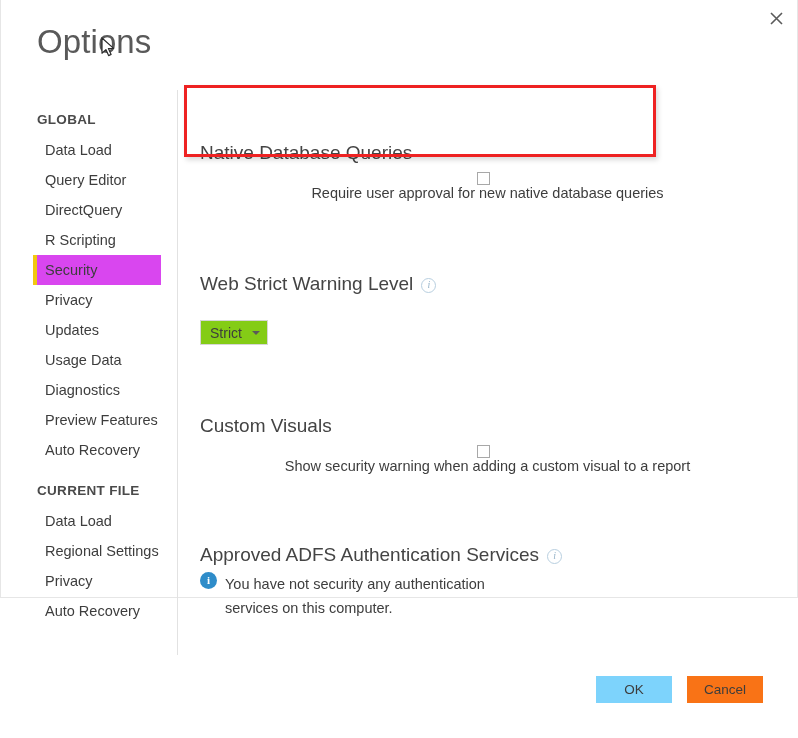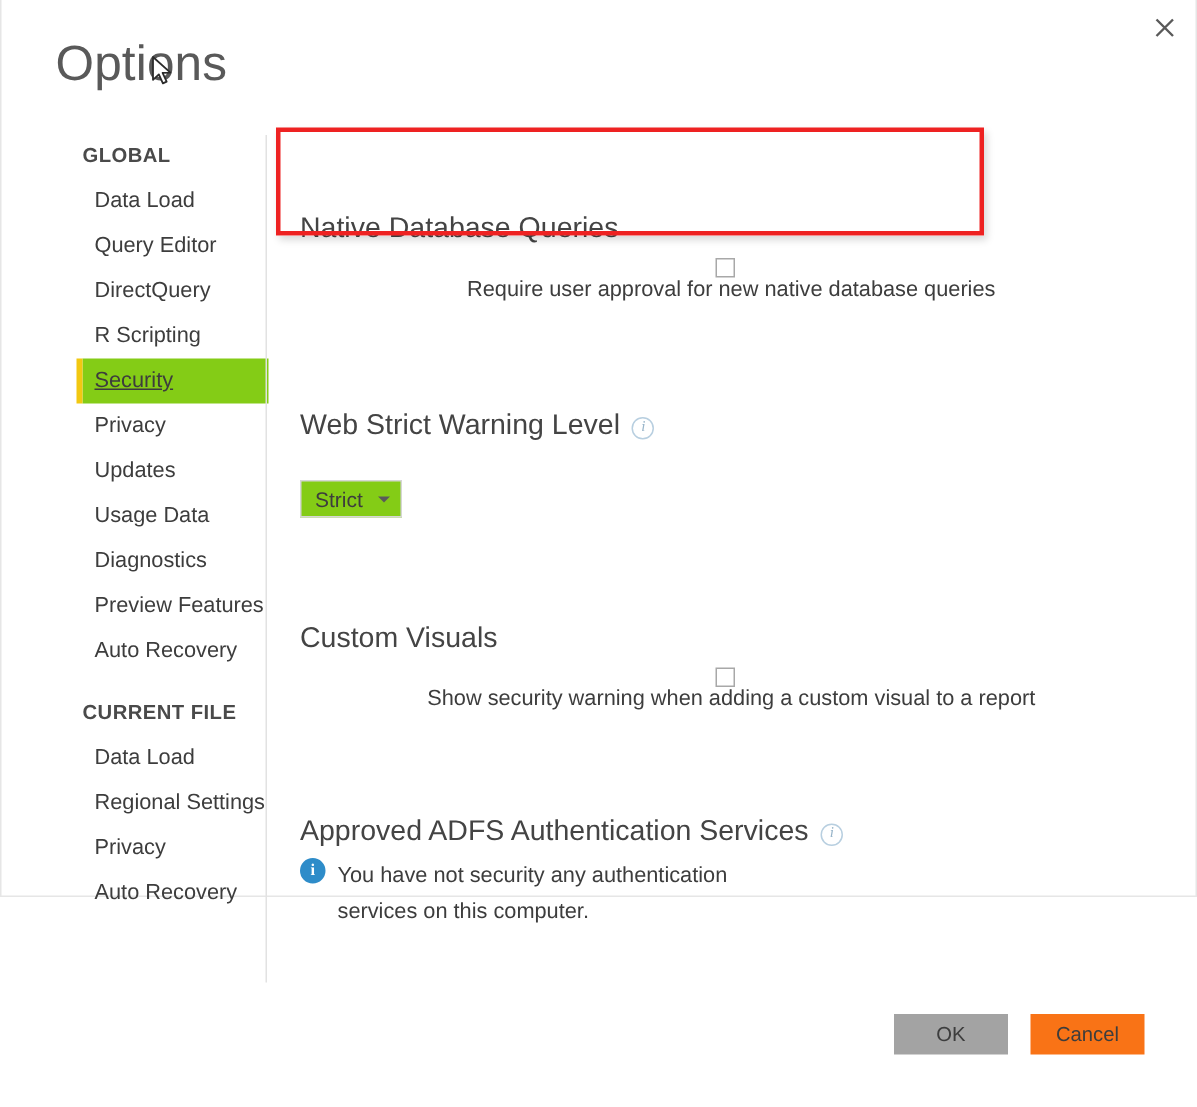--- a/index.html
+++ b/index.html
@@ -53,24 +53,23 @@
     color: #595959;
     letter-spacing: 0.1px;
     line-height: 40px;
     white-space: nowrap;
   }
 
   
   #sidebar {
     position: absolute;
     left: 0;
-    top: 96px;
+    top: 112px;
     width: 176px;
     height: 560px;
-    padding-left: 18px;
   }
   .nav-group-title {
     font-size: 13.5px;
     font-weight: bold;
     color: #4a4a4a;
     letter-spacing: 0.3px;
     padding-left: 36px;
     margin-bottom: 8px;
     white-space: nowrap;
   }
@@ -81,22 +80,21 @@
     margin-left: 36px;
     margin-right: 16px;
     padding-left: 8px;
     font-size: 14.5px;
     color: #3d3d3d;
     white-space: nowrap;
     cursor: pointer;
     box-sizing: border-box;
   }
   .nav-item.selected {
-    background: #84cc16;
-    text-decoration: underline;
+    background: #d946ef;
   }
   .nav-item.selected::before {
     content: "";
     position: absolute;
     left: -4px;
     top: 0;
     bottom: 0;
     width: 4px;
     background: #f2c811;
   }
@@ -264,21 +262,21 @@
     align-items: center;
     justify-content: center;
     font-size: 13.5px;
     color: #3d3d3d;
     cursor: pointer;
     box-sizing: border-box;
     border: none;
   }
   #ok-button {
     left: 595px;
-    background: #a3a3a3;
+    background: #7dd3fc;
   }
   #cancel-button {
     left: 686px;
     background: #f97316;
   }
 
   
   #mouse-cursor {
     position: absolute;
     left: 100px;

